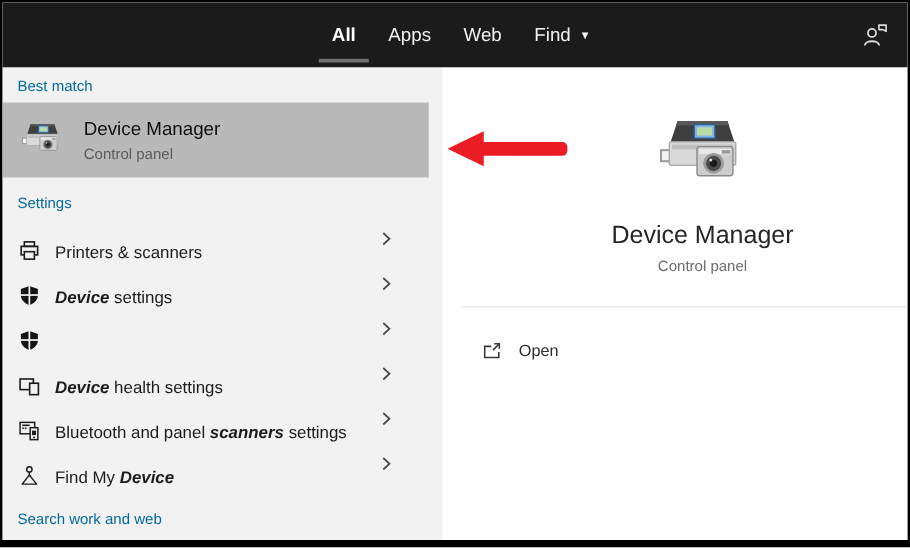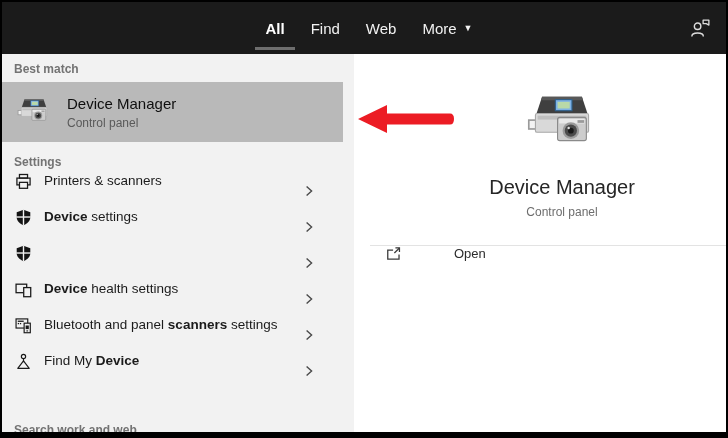--- a/index.html
+++ b/index.html
@@ -12,43 +12,43 @@
   .tab.active{color:#fff;font-weight:bold;}
   .tab.active .tab-underline{position:absolute;left:3px;right:3px;bottom:4px;height:3px;background:#6e6e6e;}
   .tab .caret{margin-left:7px;font-size:9px;color:#f2f2f2;line-height:1;}
   .user-btn{position:absolute;right:14px;top:14px;width:24px;height:24px;cursor:pointer;}
 
   
   .body-area{position:absolute;top:52px;left:0;right:0;bottom:0;display:flex;}
   .left-panel{width:352px;background:#f2f2f2;flex:none;position:relative;}
   .right-panel{flex:1;background:#ffffff;position:relative;}
 
-  .section-header{padding:8px 0 0 12px;font-size:12px;font-weight:700;color:#737373;height:24px;}
-  .footer-header{margin-top:26px;}
+  .section-header{padding:8px 0 0 12px;font-size:12px;font-weight:400;color:#0369a1;height:24px;}
+  .footer-header{margin-top:11px;}
 
   
   .best-item{margin-top:4px;width:341px;height:60px;background:#b9b9b9;display:flex;align-items:center;cursor:pointer;}
   .best-item .bm-icon{margin:0 16px 0 15px;flex:none;}
   .bm-text .bm-title{font-size:15px;color:#0f0f0f;line-height:19px;}
   .bm-text .bm-sub{font-size:12px;color:#5a5a5a;line-height:16px;margin-top:2px;}
 
   
   .settings-list{margin-top:7px;}
-  .setting-row{position:relative;height:36px;display:flex;align-items:flex-start;width:341px;cursor:pointer;}
+  .setting-row{position:relative;height:36px;display:flex;align-items:flex-end;width:341px;cursor:pointer;}
   .setting-row .row-icon{margin:0 12px 0 13px;flex:none;width:17px;height:17px;}
   .setting-row .row-label{font-size:13.5px;color:#1b1b1b;white-space:nowrap;}
-  .setting-row .row-label b{font-weight:bold;}
+  .setting-row .row-label b{font-weight:bold;font-style:italic;}
   .setting-row .chev{position:absolute;right:26px;top:10px;width:16px;height:16px;}
 
   
   .hero{padding-top:34px;padding-left:44px;display:flex;flex-direction:column;align-items:center;}
   .hero .app-title{margin-top:22px;font-size:20px;color:#262626;}
   .hero .app-sub{margin-top:6px;font-size:12px;color:#6d6d6d;}
   .divider{position:absolute;left:16px;right:0;top:191px;height:1px;background:#e3e3e3;}
-  .open-row{position:absolute;left:0;right:0;top:176px;height:46px;display:flex;align-items:center;padding-left:31px;cursor:pointer;gap:39px;}
+  .open-row{position:absolute;left:0;right:0;top:203px;height:46px;display:flex;align-items:center;padding-left:31px;cursor:pointer;}
   .open-row .open-label{margin-left:13px;font-size:13px;color:#2b2b2b;}
 
   
   .red-arrow{position:absolute;left:356px;top:101px;pointer-events:none;}
 </style>
 </head>
 <body>
 
 <svg width="0" height="0" style="position:absolute" aria-hidden="true">
   <defs>
@@ -116,32 +116,32 @@
 <div class="frame">
 
   <div class="topbar">
     <div style="display:flex;">
   <div class="tab active">
     <span class="tab-label">All</span>
     <span class="tab-underline"></span>
   </div>
 
   <div class="tab">
-    <span class="tab-label">Find</span>
+    <span class="tab-label">Apps</span>
 
   </div>
 
 
   <div class="tab">
     <span class="tab-label">Web</span>
 
   </div>
 
   <div class="tab">
-    <span class="tab-label">More</span>
+    <span class="tab-label">Find</span>
 
   <span class="caret">▼</span>
         </div>
 </div>
     <div class="user-btn">
       <svg width="24" height="24" viewBox="0 0 20 20">
           <use href="#sym-user-feedback-icon"></use>
         </svg>
     </div>
   </div>

